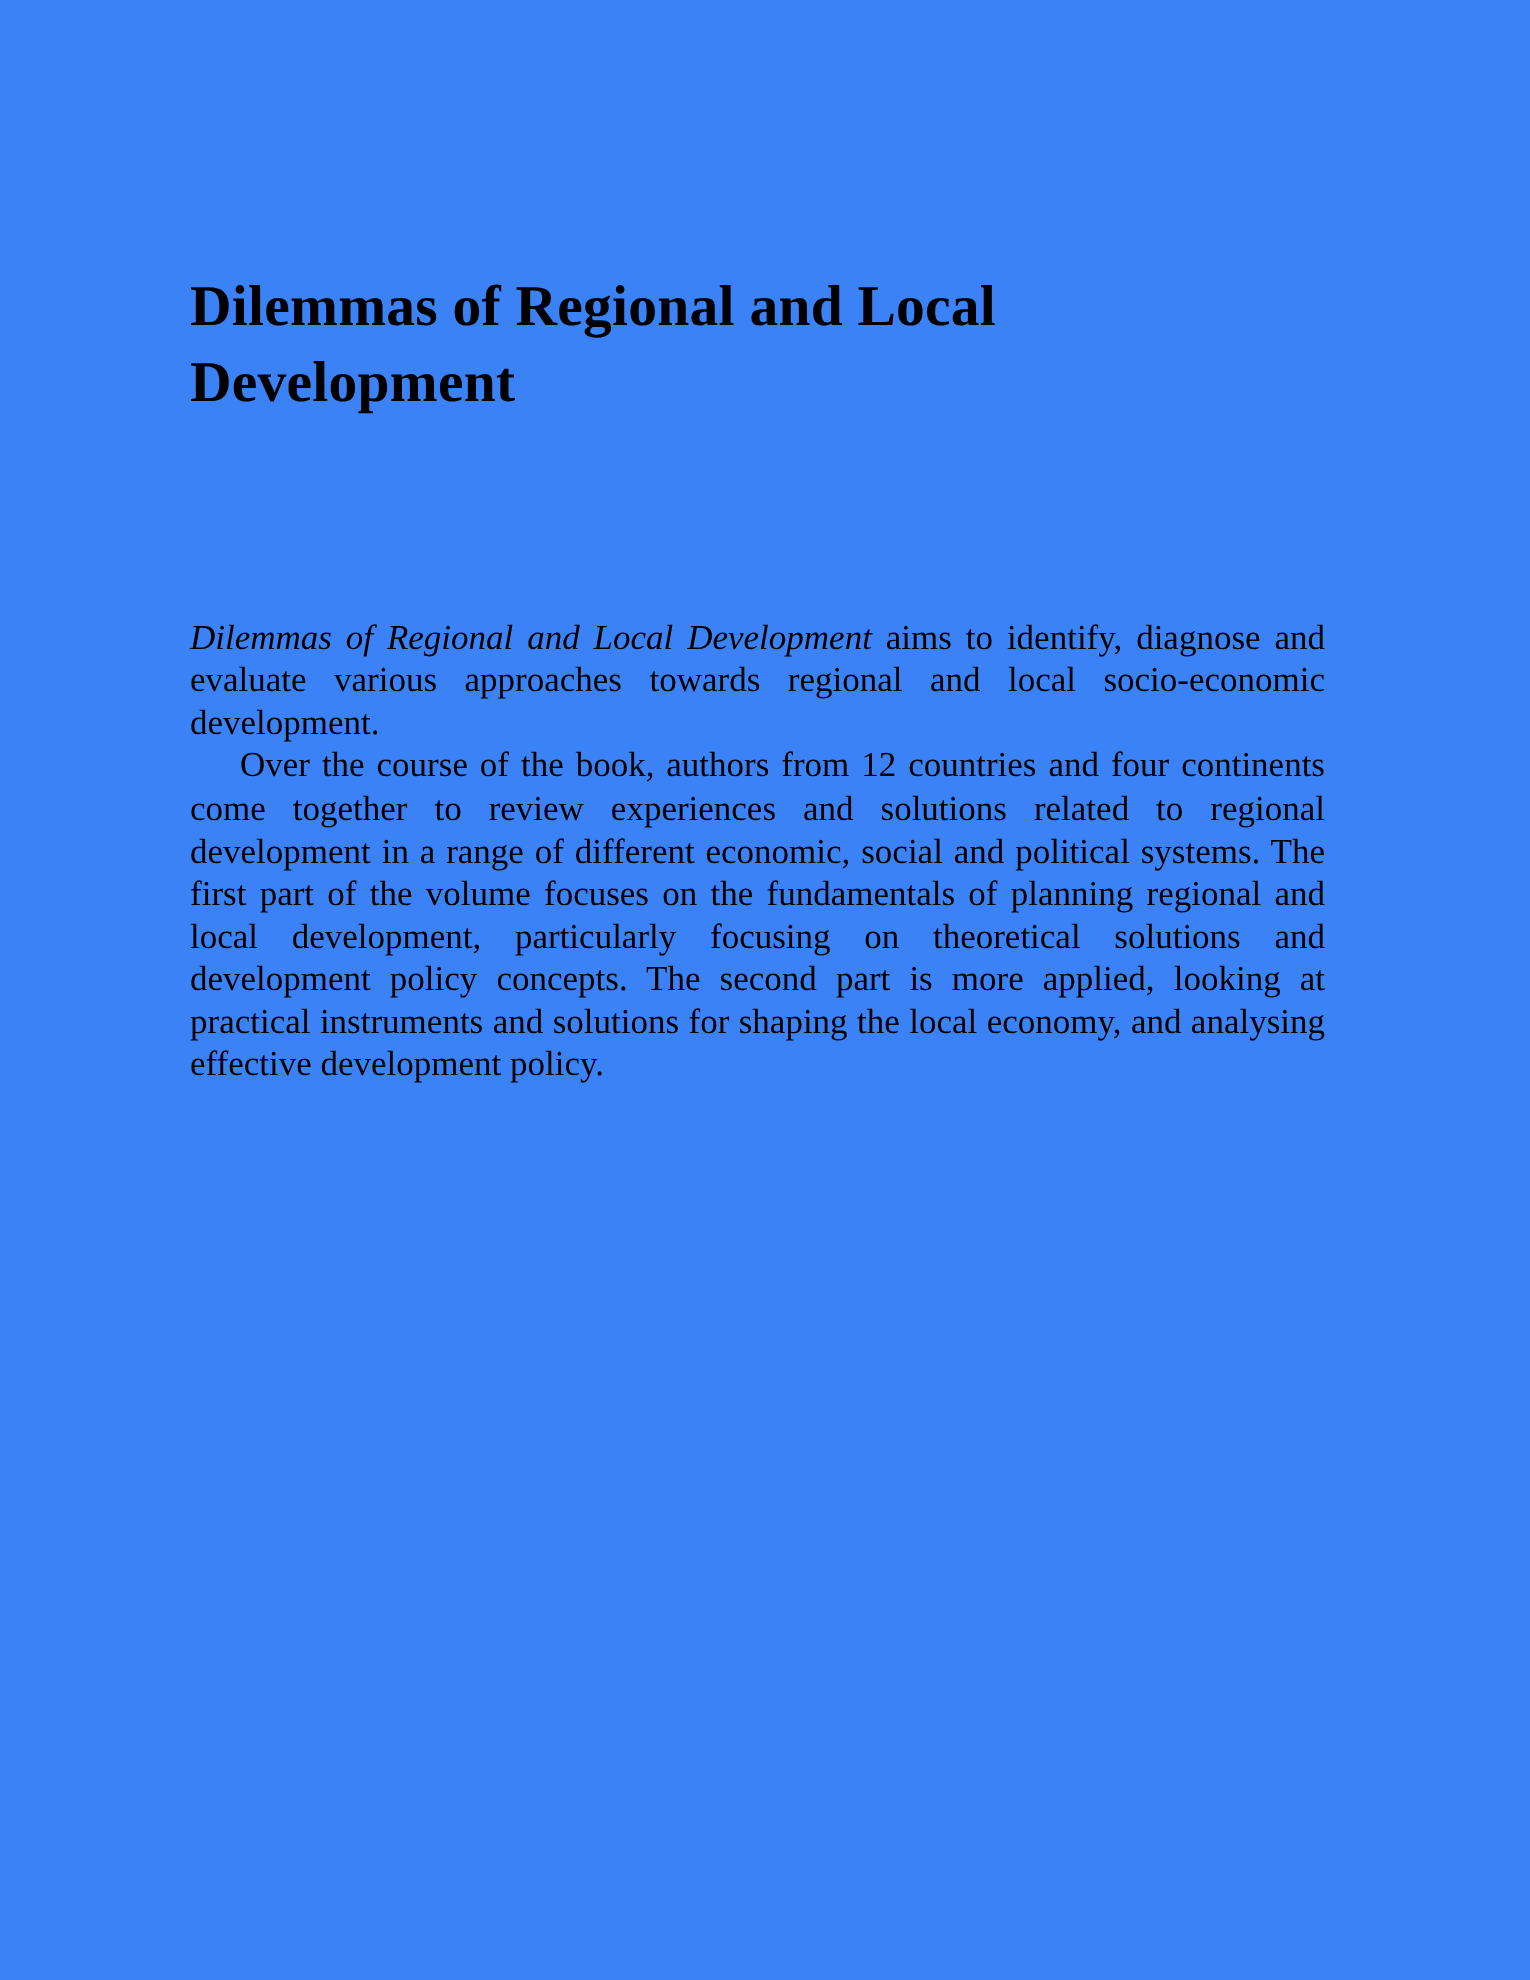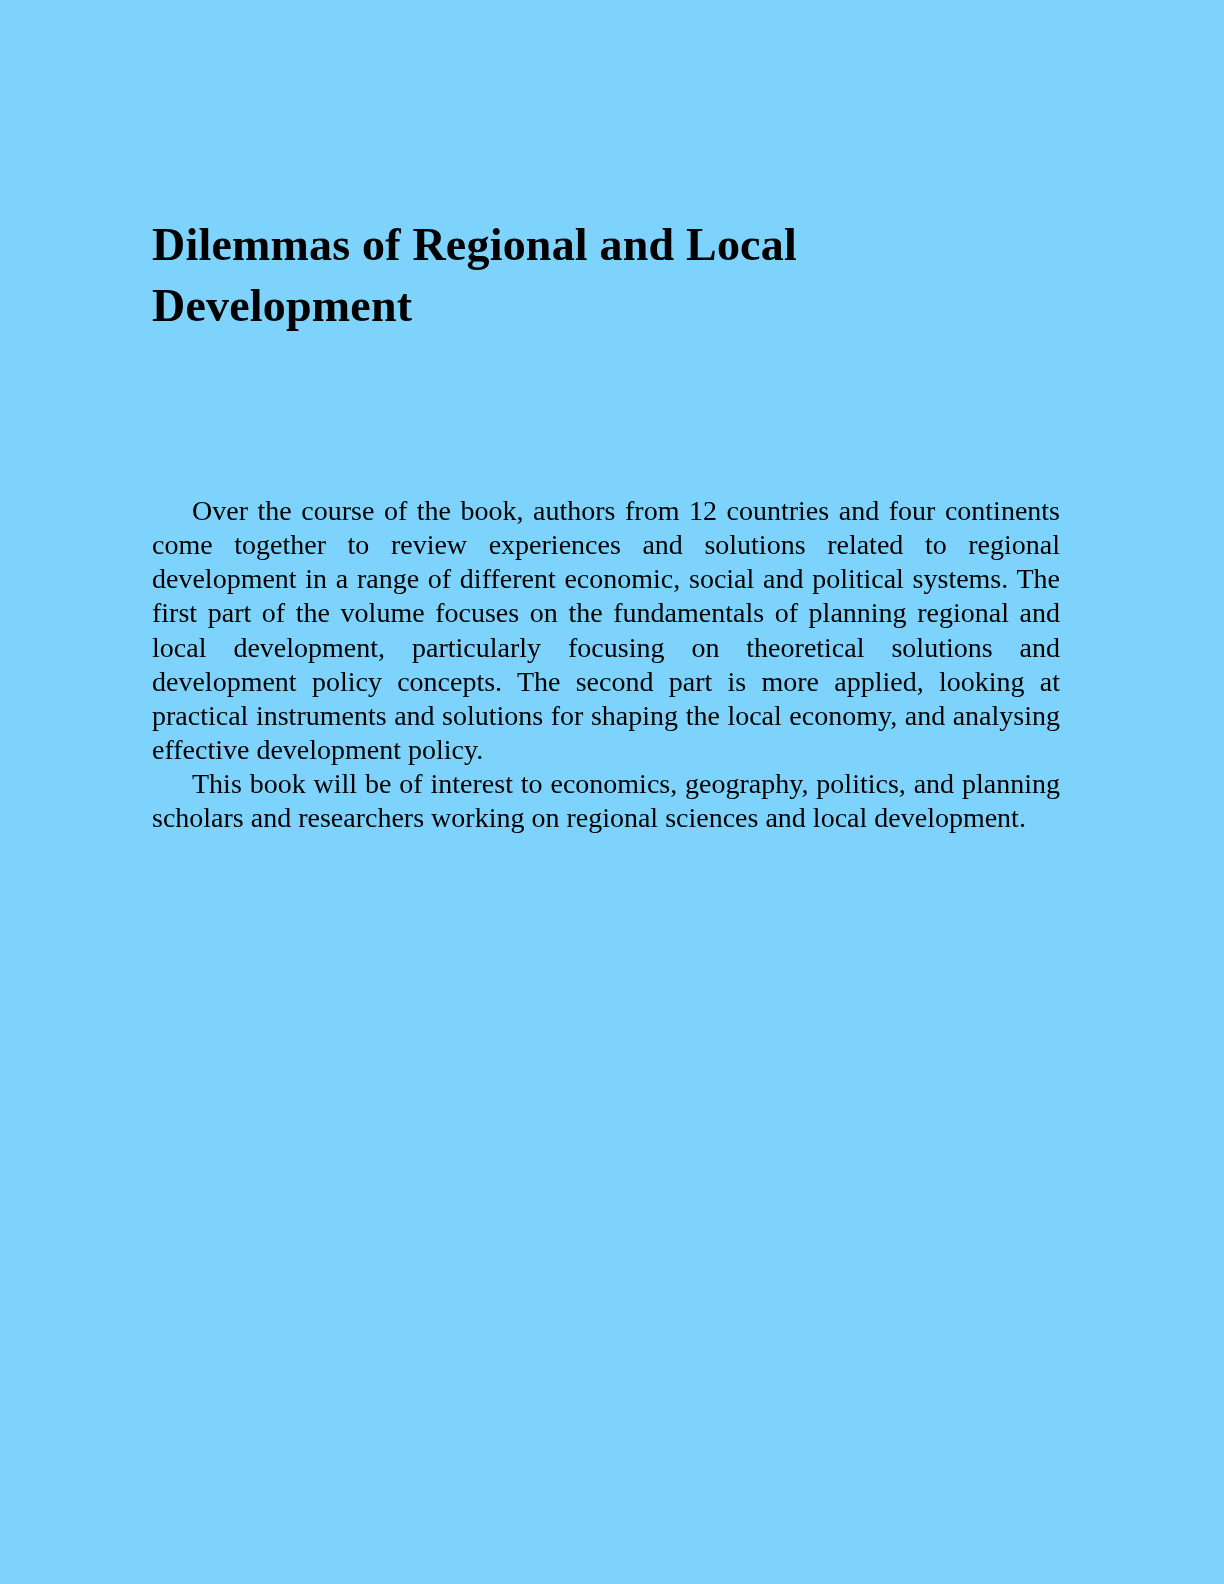--- a/index.html
+++ b/index.html
@@ -5,21 +5,21 @@
     * { box-sizing: border-box; }
     html, body {
       margin: 0;
       padding: 0;
       background: #ffffff;
     }
     .page {
       position: relative;
       width: 1224px;
       height: 1584px;
-      background: #7dd3fc;
+      background: #3b82f6;
       font-family: "Liberation Serif", serif;
       color: #000000;
       overflow: hidden;
     }
     .content {
       position: absolute;
       left: 152px;
       top: 215px;
       width: 908px;
     }
@@ -51,21 +51,21 @@
 </head>
 <body>
 
 <div class="page">
   <div class="content">
 
     <h1 class="book-title">Dilemmas of Regional and Local Development</h1>
 
     <div class="body-text">
 
+      <p><span class="italic">Dilemmas of Regional and Local Development</span><span> aims to identify, diagnose and evaluate various approaches towards regional and local socio-economic development.</span></p>
 
       <p class="para-indent">Over the course of the book, authors from 12 countries and four continents come together to review experiences and solutions related to regional development in a range of different economic, social and political systems. The first part of the volume focuses on the fundamentals of planning regional and local development, particularly focusing on theoretical solutions and development policy concepts. The second part is more applied, looking at practical instruments and solutions for shaping the local economy, and analysing effective development policy.</p>
 
-      <p class="para-indent">This book will be of interest to economics, geography, politics, and planning scholars and researchers working on regional sciences and local development.</p>
 
 
     </div>
   </div>
 </div>
 
 </body></html>

